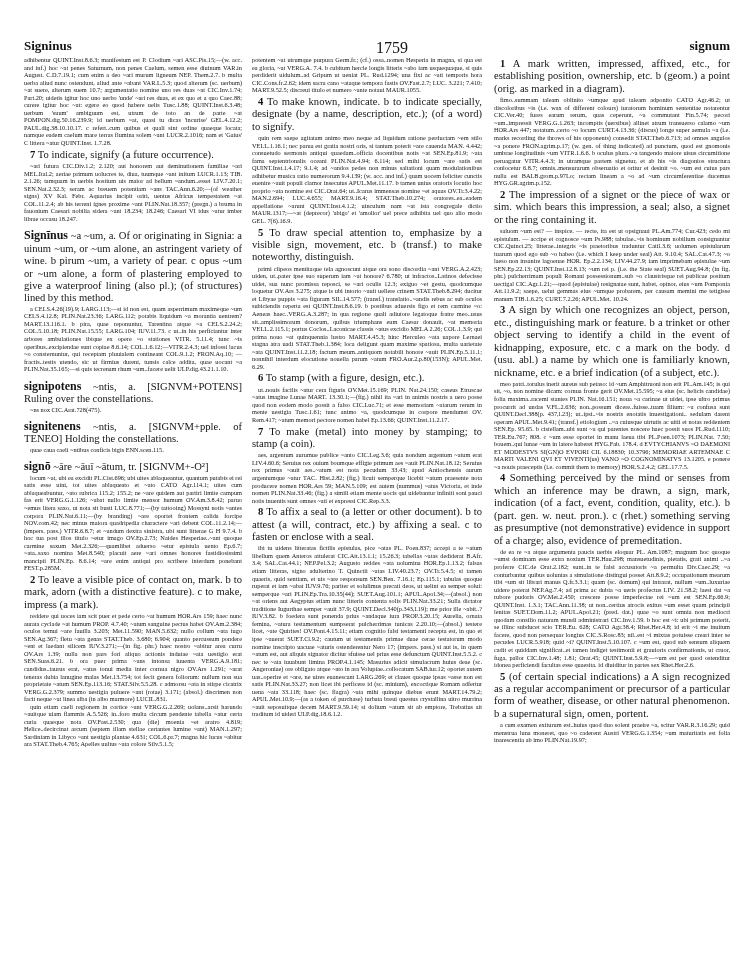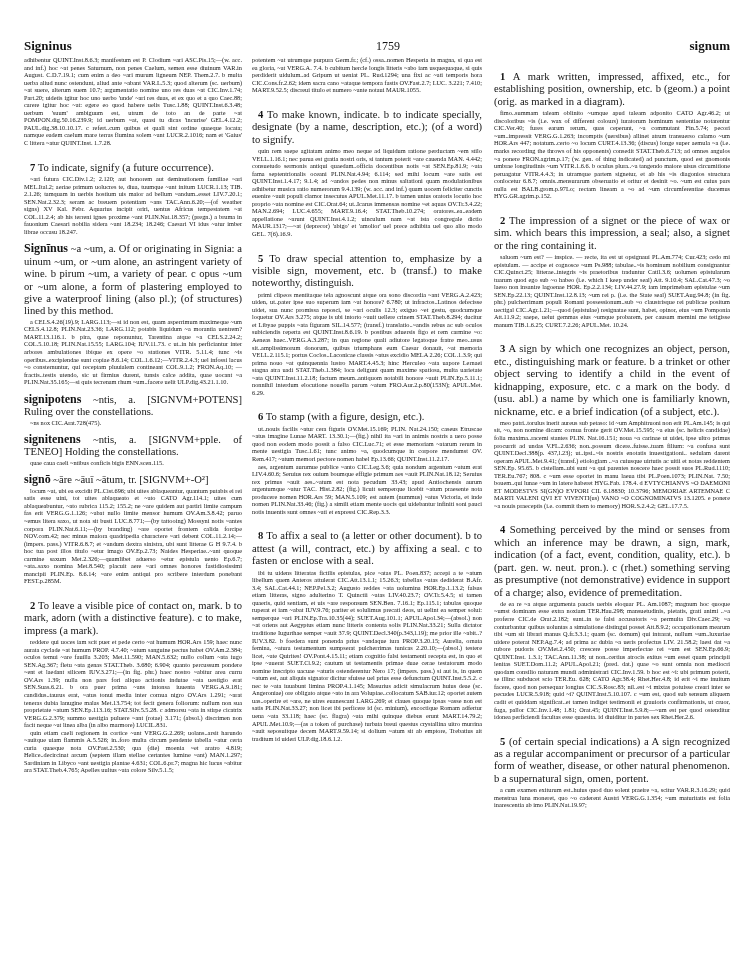--- a/index.html
+++ b/index.html
@@ -1,29 +1,29 @@
 <!DOCTYPE html>
 <html><head>
 <meta charset="utf-8">
 <style>
   html, body { margin: 0; padding: 0; background: #ffffff; }
   body { width: 750px; height: 963px; overflow: hidden; position: relative;
          font-family: "Liberation Serif", "DejaVu Serif", serif; color: #141414; }
   .page { position: absolute; left: 0; top: 12px; width: 750px; height: 963px; font-family: Liberation Serif, serif; }
   .running-head { position: absolute; top: 26px; left: 24px; right: 20px; height: 16px; }
   .rh-left { position: absolute; left: 0; top: 0; font-weight: bold; font-size: 13px; }
-  .rh-center { position: absolute; left: 352px; top: 1px; font-size: 12px; }
+  .rh-center { position: absolute; left: 352px; top: 1px; font-size: 16px; }
   .rh-right { position: absolute; right: 0; top: 0; font-weight: bold; font-size: 13px; }
   .col { position: absolute; top: 44px; }
   .col-left { left: 24px; width: 218px; }
   .col-mid { left: 252px; width: 230px; }
   .col-right { left: 494px; width: 236px; }
   .cite { font-size: 6.3px; line-height: 7.55px; text-align: justify; margin: 0; }
   .cite.indent { text-indent: 6px; }
-  .sense { font-size: 10.6px; line-height: 12.4px; margin: 15px 0 1px 0; text-align: justify; }
+  .sense { font-size: 10.6px; line-height: 12.4px; margin: 2px 0 1px 0; text-align: justify; }
   .sense .num { font-weight: bold; }
   .sense.first { text-indent: 6px; }
   .entry-head { font-size: 10.6px; line-height: 12.4px; margin: 7px 0 0 0; text-align: justify; }
   .entry-head .lemma { font-weight: bold; font-size: 12px; }
 </style>
 </head>
 <body>
 
 <div class="page">
 
@@ -89,20 +89,24 @@
       <span>To draw special attention to, emphasize by a visible sign, movement, etc. b (transf.) to make noteworthy, distinguish.</span>
     </p>
     <p class="cite indent">primi clipeos mentitaque tela agnoscunt atque ora sono discordia ~ant VERG.A.2.423; uiden, ut..pater ipse suo superum iam ~at honore? 6.780; ut infractos..Latinos defecisse uidet, sua nunc promissa reposci, se ~ari oculis 12.3; exiguo ~et gestu, quodcumque loquetur OV.Ars 3.275; atque is ubi intorto ~auit uellere crinem STAT.Theb.8.294; ducitur et Libyae puppis ~ata figuram SIL.14.577; (transf.) translatio..~andis rebus ac sub oculos subiciendis reperta est QUINT.Inst.8.6.19.   b postibus aduersis figo et rem carmine ~o: Aeneas haec..VERG.A.3.287; in qua regione quali adiutore legatoque fratre meo..usus sit..amplissimorum donorum, quibus triumphans eum Caesar donauit, ~at memoria VELL.2.115.1; portus Coclos..Laconicae classis ~atus excidio MELA 2.26; COL.1.3.9; qui prima nouo ~at quinquennia lustro MART.4.45.3; hinc Herculeo ~ata uapore Lernaei stagna atra uadi STAT.Theb.1.384; loca deligunt quam maxime spatiosa, multa uarietate ~ata QUINT.Inst.11.2.18; factum meum..antiquom notabili honore ~auit PLIN.Ep.5.11.1; nonnihil interdum elocutione nouella parum ~atum FRO.Aur.2.p.80(153N); APUL.Met. 6.29.</p>
 
     <p class="sense first">
       <span class="num">6</span>
       <span>To stamp (with a figure, design, etc.).</span>
     </p>
     <p class="cite indent">ut..nouis facilis ~atur cera figuris OV.Met.15.169; PLIN. Nat.24.150; caseus Etruscae ~atus imagine Lunae MART. 13.30.1;—(fig.) nihil ita ~ari in animis nostris a uero posse quod non eodem modo possit a falso CIC.Luc.71; et esse memoriam ~atarum rerum in mente uestigia Tusc.1.61; tunc animo ~a, quodcumque in corpore mendumst OV. Rem.417; ~atum memori pectore nomen habel Ep.13.66; QUINT.Inst.11.2.17.</p>
 
+    <p class="sense first">
+      <span class="num">7</span>
+      <span>To make (metal) into money by stamping; to stamp (a coin).</span>
+    </p>
     <p class="cite indent">aes, argentum aurumue publice ~anto CIC.Leg.3.6; quia nondum argentum ~atum erat LIV.4.60.6; Seruius rex ouium boumque effigie primum aes ~auit PLIN.Nat.18.12; Seruius rex primus ~auit aes..~atum est nota pecudum 33.43; apud Antiochensis aurum argentumque ~atur TAC. Hist.2.82; (fig.) licuit semperque licebit ~atum praesente nota producere nomen HOR.Ars 59; MAN.5.109; est autem (nummus) ~atus Victoria, et inde nomen PLIN.Nat.33.46; (fig.) a simili etiam mente uocis qui uidebantur infiniti soni pauci notis inuentis sunt omnes ~ati et expressi CIC.Rep.3.3.</p>
 
     <p class="sense first">
       <span class="num">8</span>
       <span>To affix a seal to (a letter or other document). b to attest (a will, contract, etc.) by affixing a seal. c to fasten or enclose with a seal.</span>
     </p>
     <p class="cite indent">ibi tu uidens litteratas fictilis epistulas, pice ~atas PL. Poen.837; accepi a te ~atum libellum quem Anteros attulerat CIC.Att.13.1.1; 15.26.3; tabellas ~atas dediderat B.Afr. 3.4; SAL.Cat.44.1; NEP.Pel.3.2; Augusto reddes ~ata uolumina HOR.Ep.1.13.2; falsas etiam litteras, signo adulterino T. Quinctii ~atas LIV.40.23.7; OV.Tr.5.4.5; si tamen quaeris, quid sentiam, et uis ~are responsum SEN.Ben. 7.16.1; Ep.115.1; tabulas quoque ruperat et iam ~abat IUV.9.76; pariter et solulimus precati deos, ut uelint ea semper solui: semperque ~ari PLIN.Ep.Tra.10.35(44); SUET.Aug.101.1; APUL.Apol.34;—(absol.) non ~at oriens aut Aegyptus etiam nunc litteris contenta solis PLIN.Nat.33.21; Sulla dictator traditione Iugurthae semper ~auit 37.9; QUINT.Decl.340(p.343,l.19); me prior ille ~abit..? IUV.3.82.   b foedera sunt ponenda prius ~andaque iura PROP.3.20.15; Aurelia, ornata femina, ~atura testamentum sumpserat pulcherrimas tunicas 2.20.10;—(absol.) testere licet, ~ate Quirites! OV.Pont.4.15.11; etiam cognitio falsi testamenti recepta est, in quo et ipse ~auerat SUET.Cl.9.2; cautum ut testamentis primae duae cerae testatorum modo nomine inscripto uacuae ~aturis ostenderentur Nero 17; (impers. pass.) si aut is, in quem ~atum est, aut aliquis signator dicitur sfuisse uel prius esse defunctum QUINT.Inst.5.5.2.   c nec te ~ata iuuabunt limina PROP.4.1.145; Masurius adicit simulacrum huius deae (sc. Angeroniae) ore obligato atque ~ato in ara Volupiae..collocatum SAB.iur.12; oportet autem uas..operire et ~are, ne uires euanescant LARG.269; et claues quoque ipsas ~asse non est satis PLIN.Nat.33.27; non licet ibi perficere id (sc. minium), excoctique Romam adfertur uena ~ata 33.118; haec (sc. flagra) ~ata mihi quinque diebus erunt MART.14.79.2; APUL.Met.10.9;—(as a token of purchase) turbata breui questus crystallina uitro murrina ~auit seposuitque decem MART.9.59.14; si dolium ~atum sit ab emptore, Trebatius ait traditum id uideri ULP.dig.18.6.1.2.</p>
   </div>
 
   <div class="col col-right">

